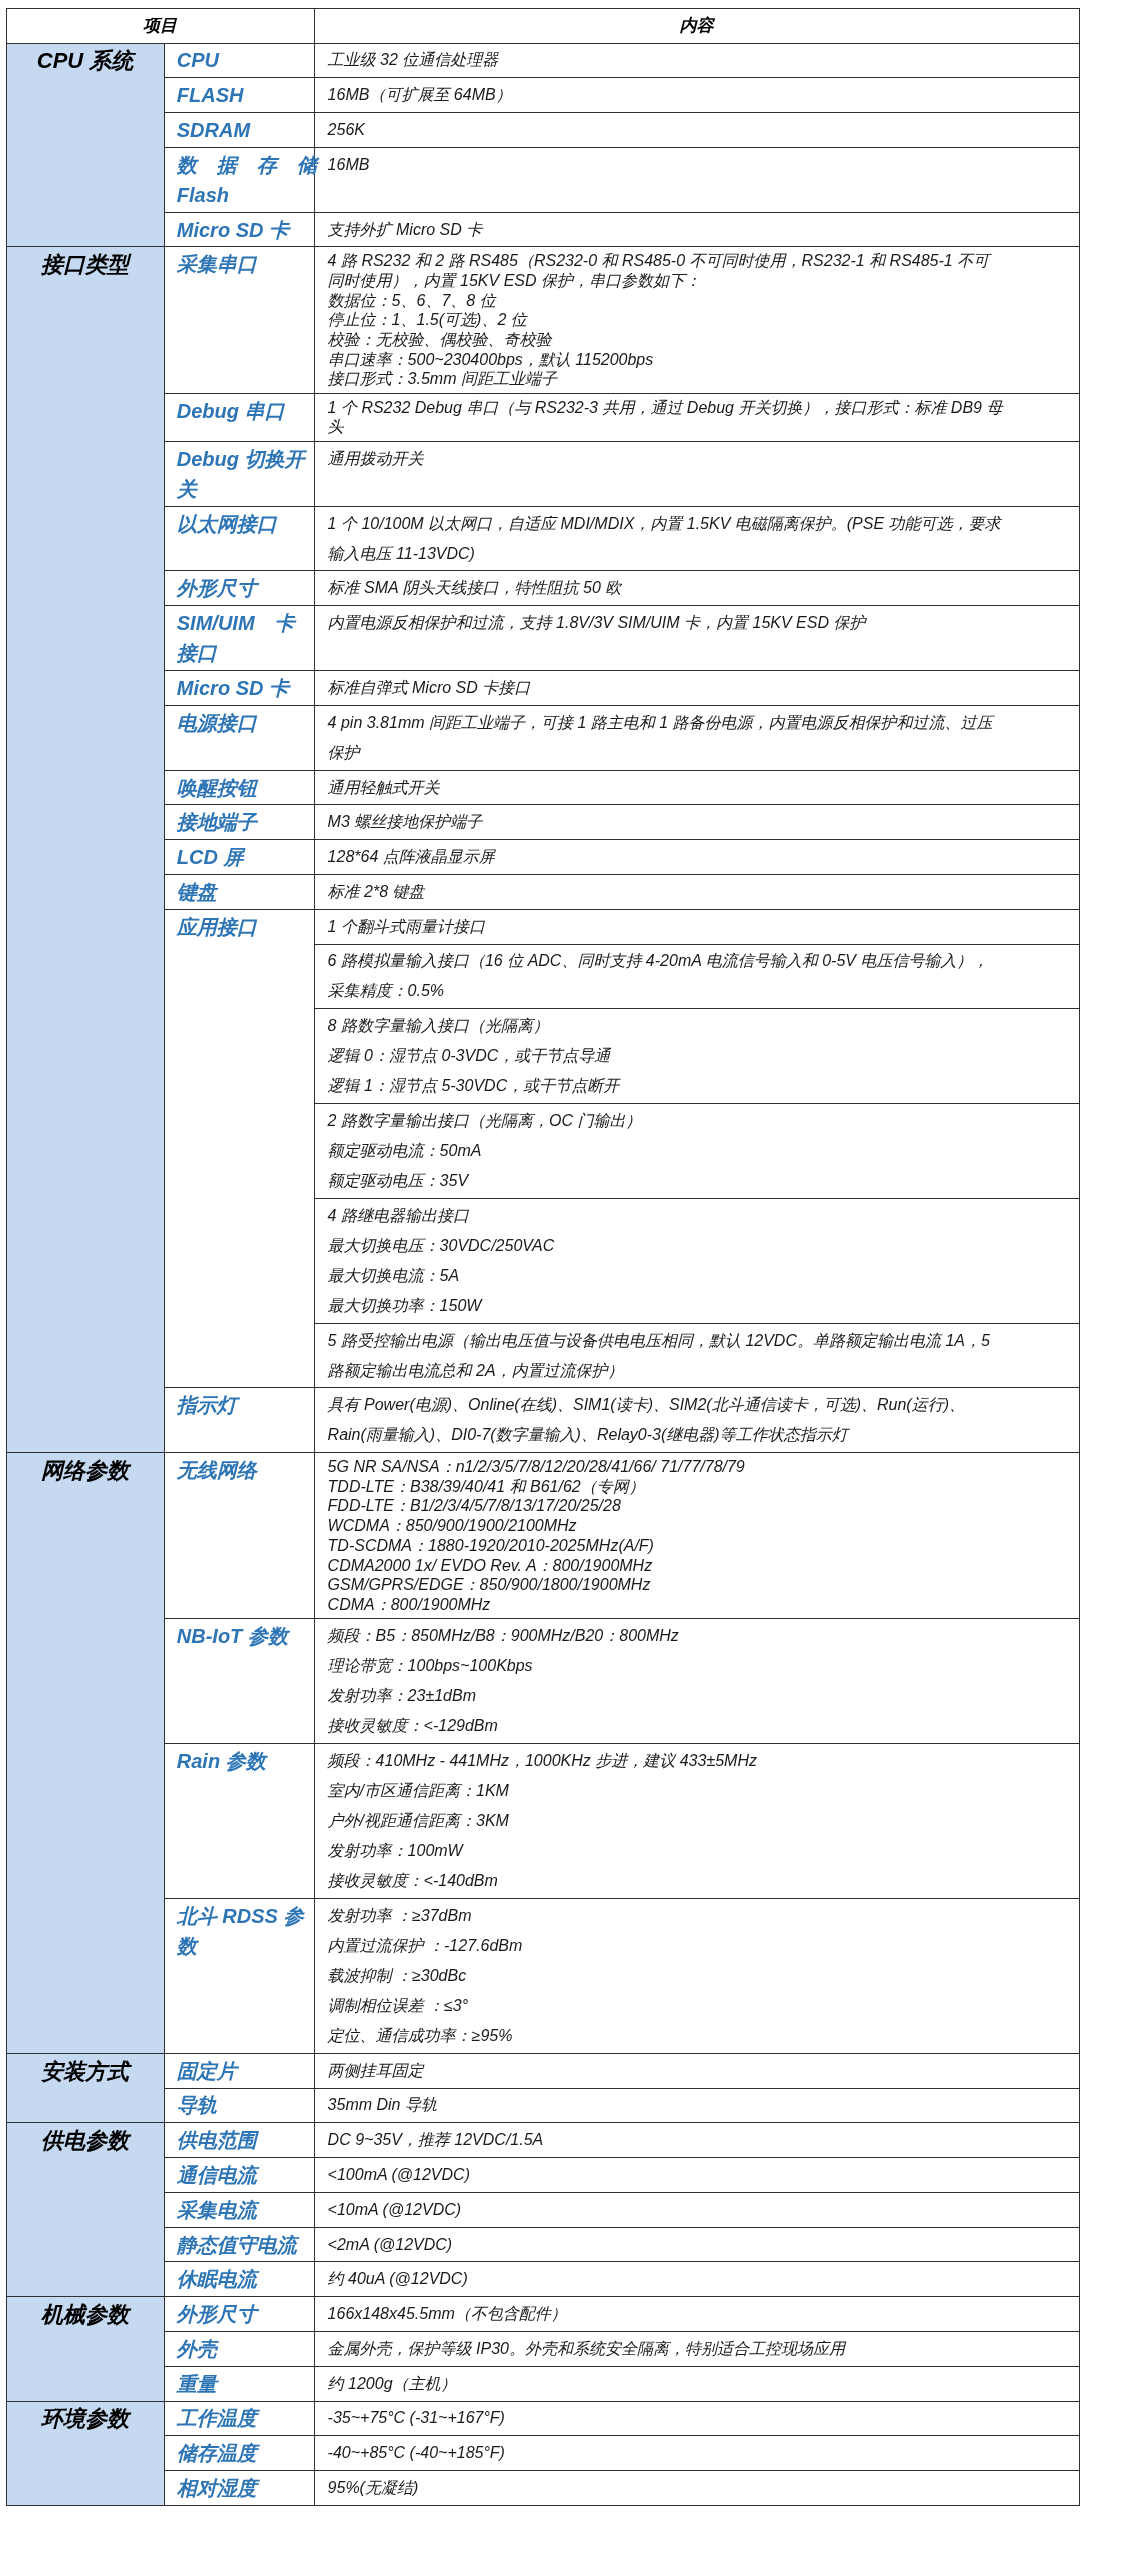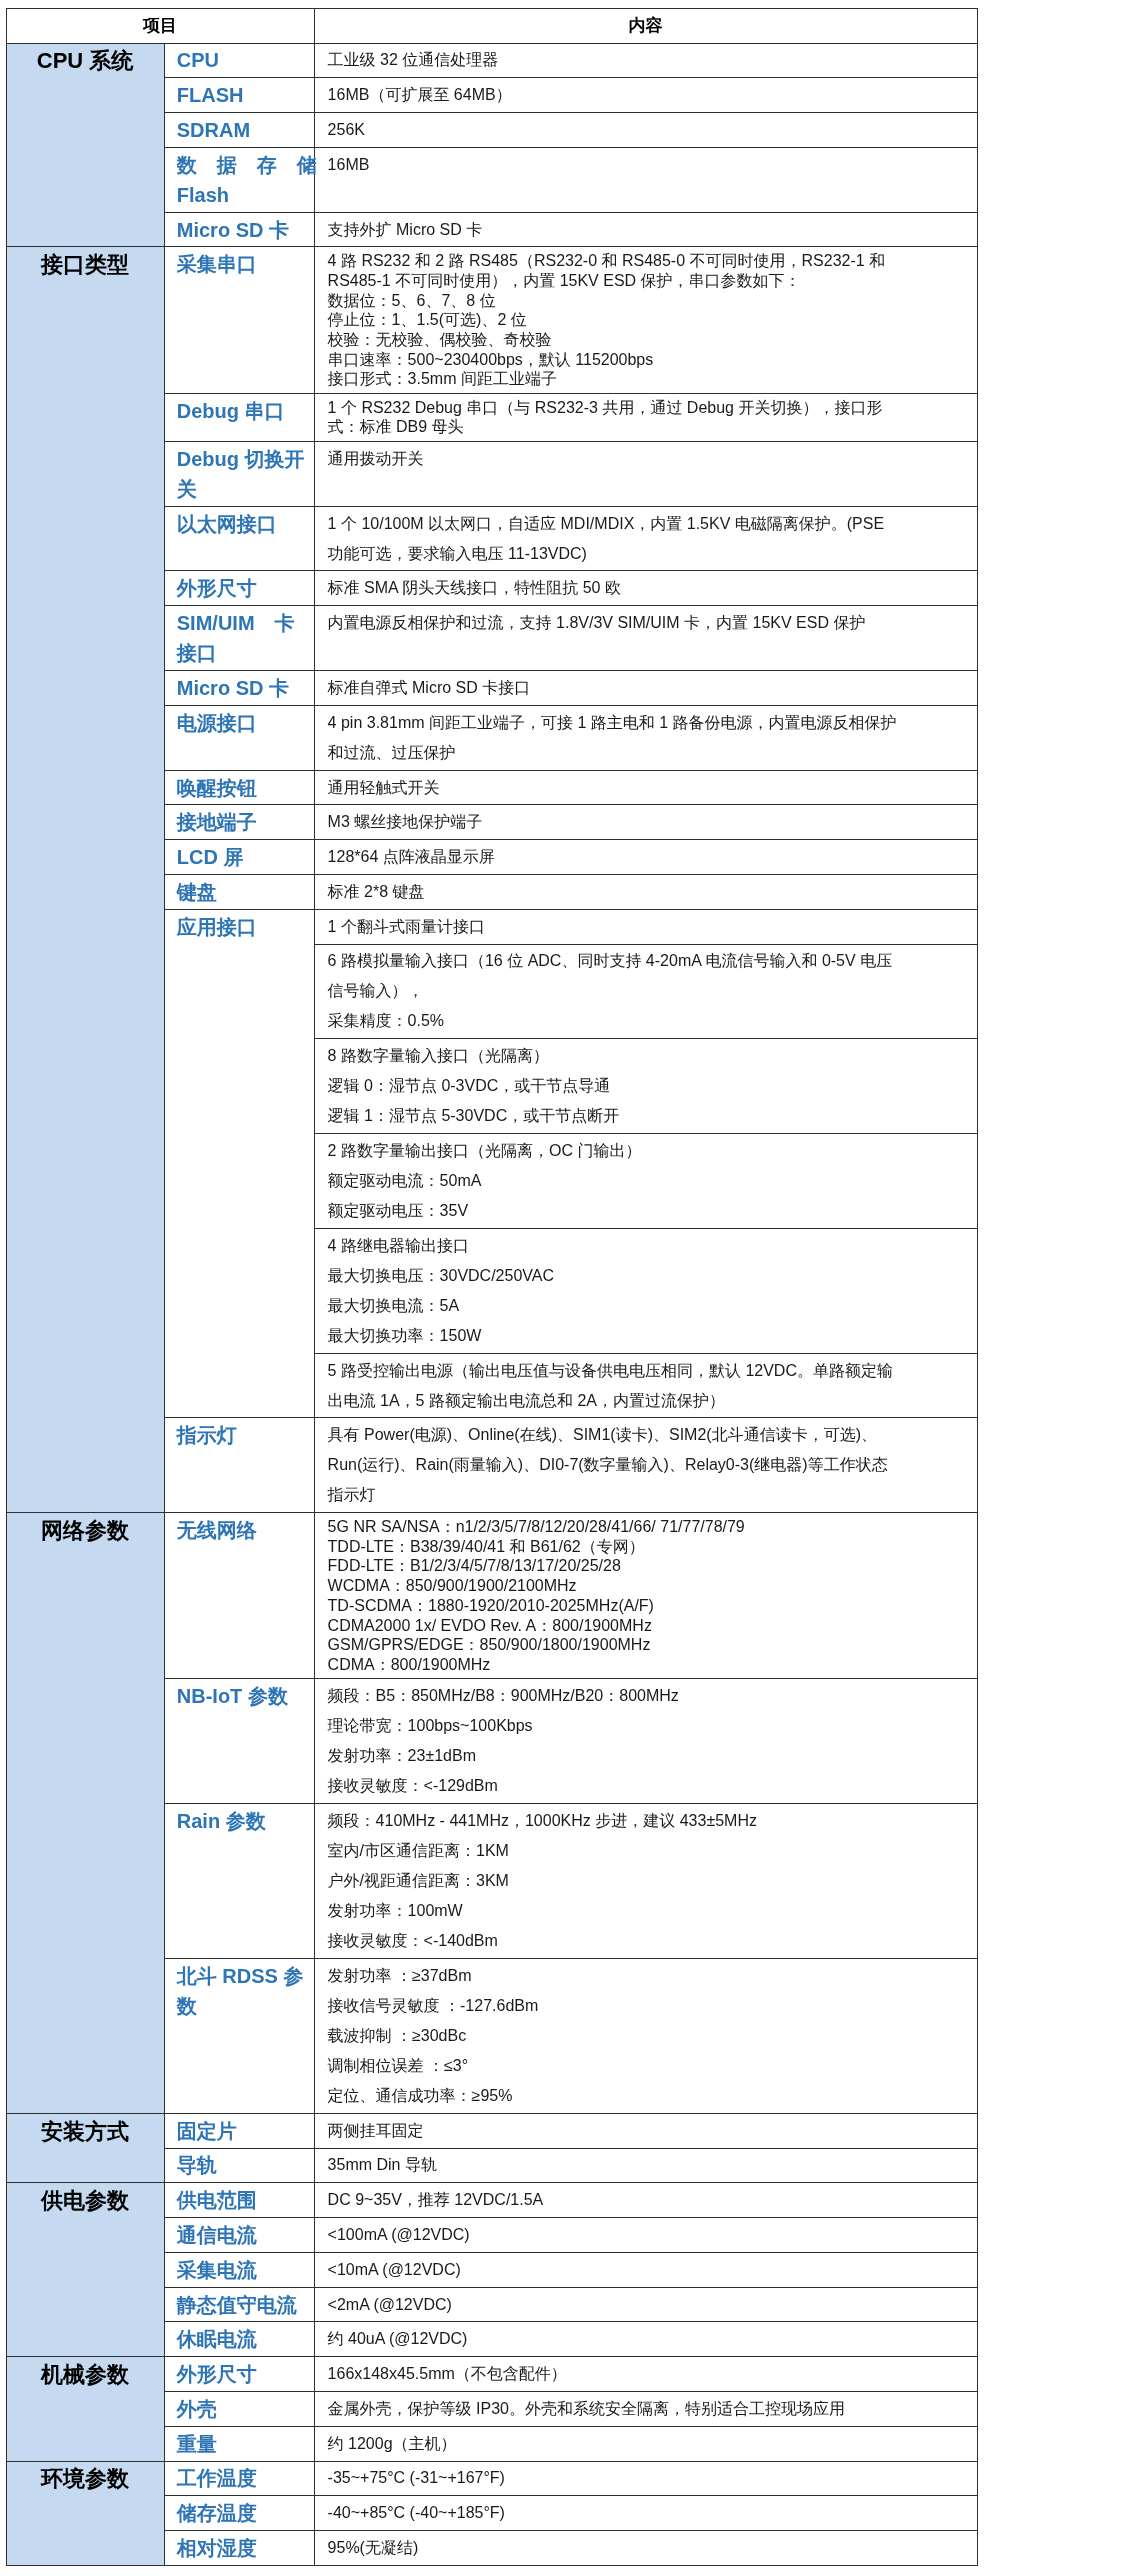--- a/index.html
+++ b/index.html
@@ -12,22 +12,23 @@
     min-height: 2576px;
     font-family: "Liberation Sans", "DejaVu Sans", sans-serif;
     color: var(--text-color, #1a1a1a);
   }
   .page {
     padding: 7.5px 5.6px 38px 5.6px;
   }
   table.spec {
     border-collapse: collapse;
     table-layout: fixed;
-    width: 972px;
+    width: 1074px;
     border: 1.9px solid var(--border-color, #2f2f2f);
+    font-style: italic;
   }
   col.c-section { width: 158px; }
   col.c-label   { width: 150px; }
   th, td {
     border: 0.9px solid var(--border-color, #2f2f2f);
   }
   tr.sec-start th, tr.sec-start td {
     border-top: 1.9px solid var(--border-color, #2f2f2f);
   }
   thead th {
@@ -335,21 +336,21 @@
             <div class="content-line">接收灵敏度：&lt;-140dBm</div>
           </td>
         </tr>
         <tr>
           <td class="label-cell" rowspan="1">
             <div class="label-line">北斗 RDSS 参</div>
             <div class="label-line">数</div>
           </td>
           <td class="content-cell">
             <div class="content-line">发射功率 ：≥37dBm</div>
-            <div class="content-line">接收信号灵敏度 ：-127.6dBm</div>
+            <div class="content-line">内置过流保护 ：-127.6dBm</div>
             <div class="content-line">载波抑制 ：≥30dBc</div>
             <div class="content-line">调制相位误差 ：≤3°</div>
             <div class="content-line">定位、通信成功率：≥95%</div>
           </td>
         </tr>
         <tr class="sec-start">
           <td class="sec-cell" rowspan="2">
             <div class="sec-name">安装方式</div>
           </td>
           <td class="label-cell" rowspan="1">

